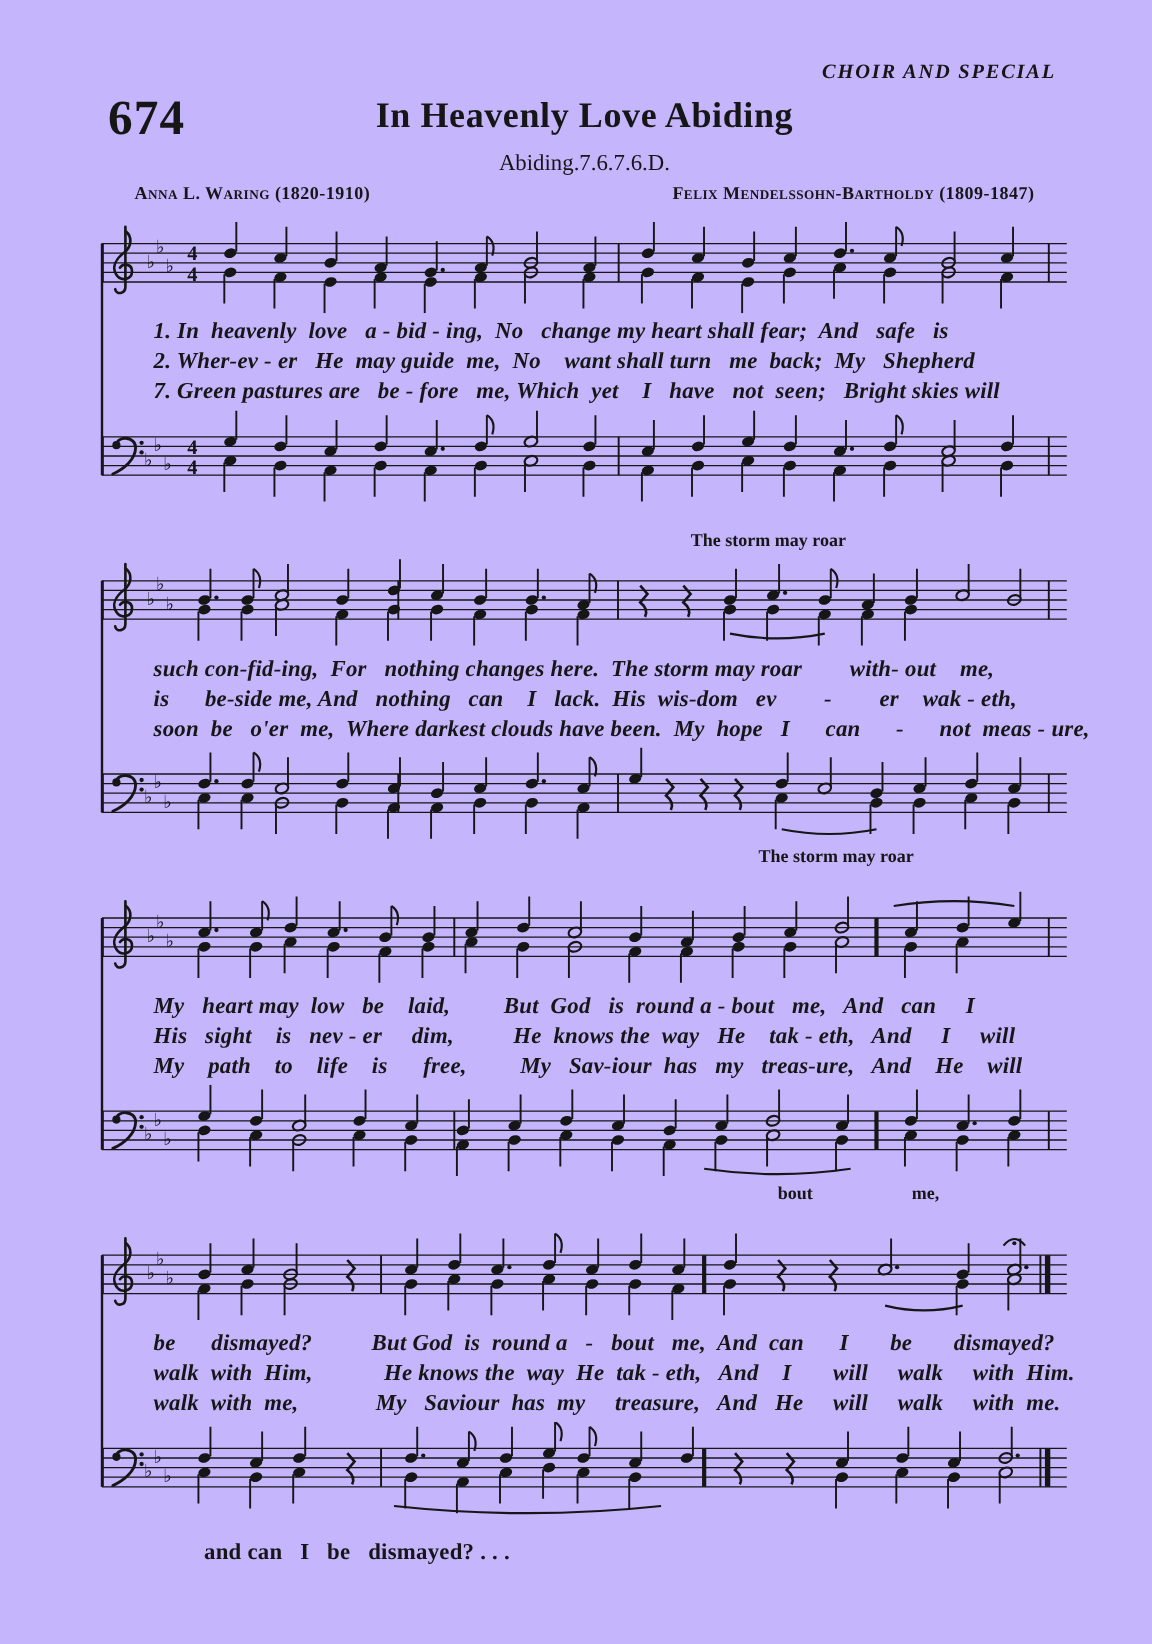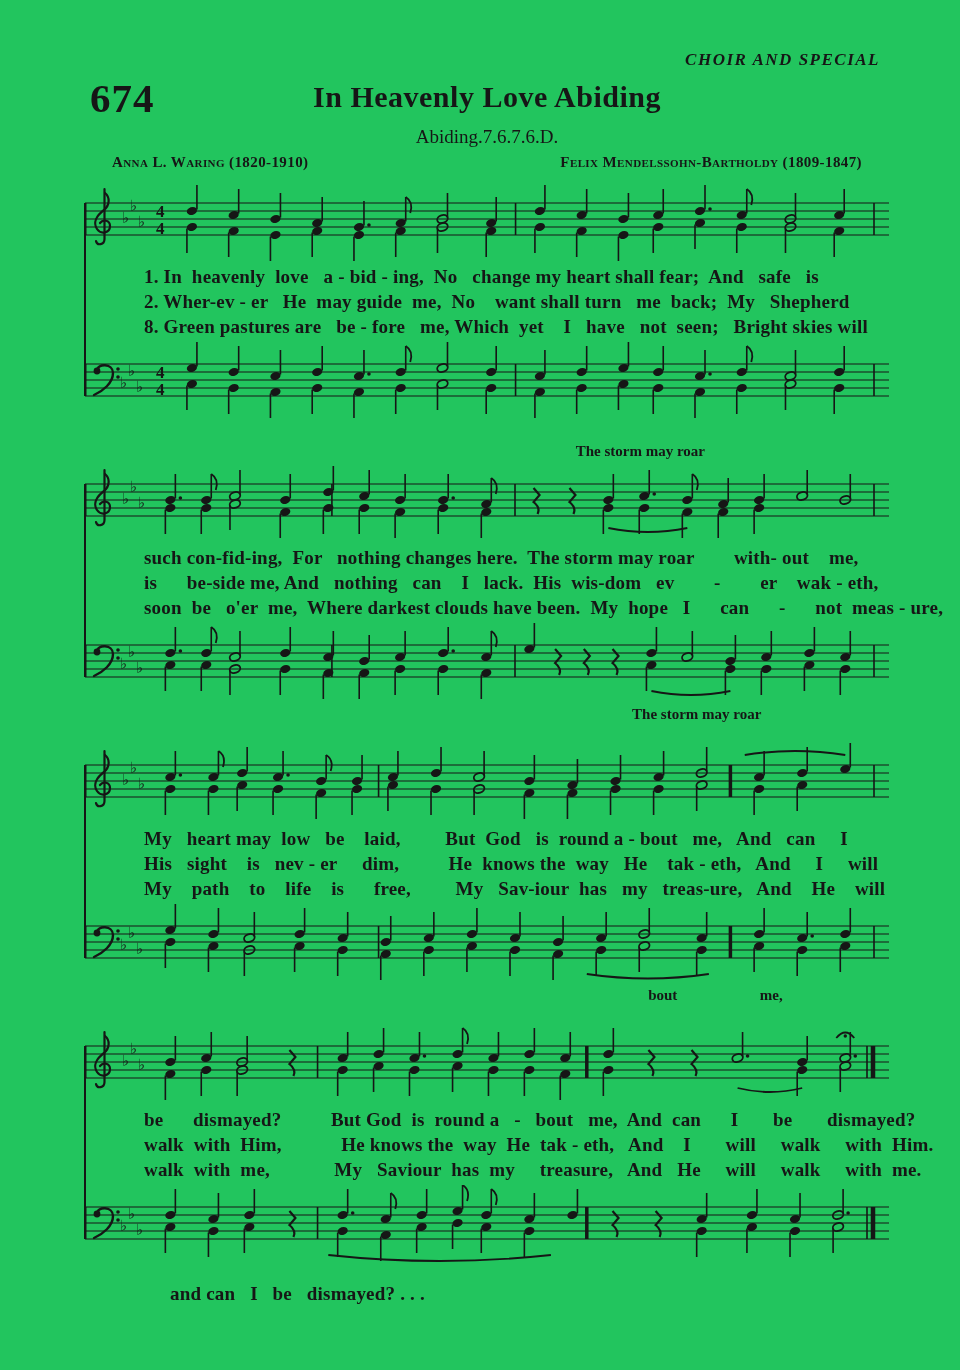--- a/index.html
+++ b/index.html
@@ -2,21 +2,21 @@
 <html><head>
 <meta charset="utf-8">
 <style>
   html,body{margin:0;padding:0;background:#e8e6e0;}
   .page{
     position:relative;
     width:960px;height:1370px;
     margin:0 auto;
     box-sizing:border-box;
     padding:50px 70px 0 84px;
-    background:#22c55e;
+    background:#c4b5fd;
     color:#161616;
     font-family:"Liberation Serif","DejaVu Serif",serif;
     overflow:hidden;
   }
   
   .section-label{
     text-align:right;
     font-style:italic;
     font-weight:700;
     font-size:17px;
@@ -38,21 +38,21 @@
     margin-top:6px;font-size:15px;font-weight:700;
     font-variant:small-caps;letter-spacing:0.4px;gap:45px;
   }
   .credits .author{margin-left:28px;}
   .credits .composer{margin-right:28px;}
   
   main{margin-top:10px;}
   .system{position:relative;margin-bottom:18px;}
   .staff{width:806px;height:80px;}
   .staff svg{display:block;width:806px;height:80px;}
-  .lyrics{margin:3px 0 3px 60px;}
+  .lyrics{margin:3px 0 3px 44px;font-style:italic;}
   .lyric{
     white-space:pre;
     font-size:19px;font-weight:700;
     line-height:25px;letter-spacing:0.2px;
   }
   .ann{
     white-space:pre;
     font-size:15px;font-weight:700;
     line-height:22px;height:22px;
   }
@@ -169,21 +169,21 @@
             <line x1="701.48" y1="47.5" x2="701.48" y2="72" stroke="#161616" stroke-width="1.6"></line>
             <ellipse cx="755.1999999999999" cy="34" rx="5.2" ry="3.9" fill="#161616" transform="rotate(-18 755.1999999999999 34)"></ellipse>
             <line x1="760.1999999999999" y1="32.5" x2="760.1999999999999" y2="8" stroke="#161616" stroke-width="1.6"></line>
             <ellipse cx="755.1999999999999" cy="50" rx="5.2" ry="3.9" fill="#161616" transform="rotate(-18 755.1999999999999 50)"></ellipse>
             <line x1="750.1999999999999" y1="51.5" x2="750.1999999999999" y2="76" stroke="#161616" stroke-width="1.6"></line>
           </svg>
         </div>
       <div class="lyrics">
         <div class="lyric">1. In  heavenly  love   a - bid - ing,  No   change my heart shall fear;  And   safe   is</div>
         <div class="lyric">2. Wher-ev - er   He  may guide  me,  No    want shall turn   me  back;  My   Shepherd</div>
-        <div class="lyric">8. Green pastures are   be - fore   me, Which  yet    I   have   not  seen;   Bright skies will</div>
+        <div class="lyric">7. Green pastures are   be - fore   me, Which  yet    I   have   not  seen;   Bright skies will</div>
       </div>
       <div class="staff">
           <svg xmlns="http://www.w3.org/2000/svg" viewBox="0 0 806 80">
             <line x1="1" y1="22" x2="805" y2="22" stroke="#161616" stroke-width="1.1"></line>
             <line x1="1" y1="30" x2="805" y2="30" stroke="#161616" stroke-width="1.1"></line>
             <line x1="1" y1="38" x2="805" y2="38" stroke="#161616" stroke-width="1.1"></line>
             <line x1="1" y1="46" x2="805" y2="46" stroke="#161616" stroke-width="1.1"></line>
             <line x1="1" y1="54" x2="805" y2="54" stroke="#161616" stroke-width="1.1"></line>
             <line x1="1.5" y1="22" x2="1.5" y2="54" stroke="#161616" stroke-width="2"></line>
             <circle cx="13" cy="29" r="3.4" fill="#161616"></circle>

